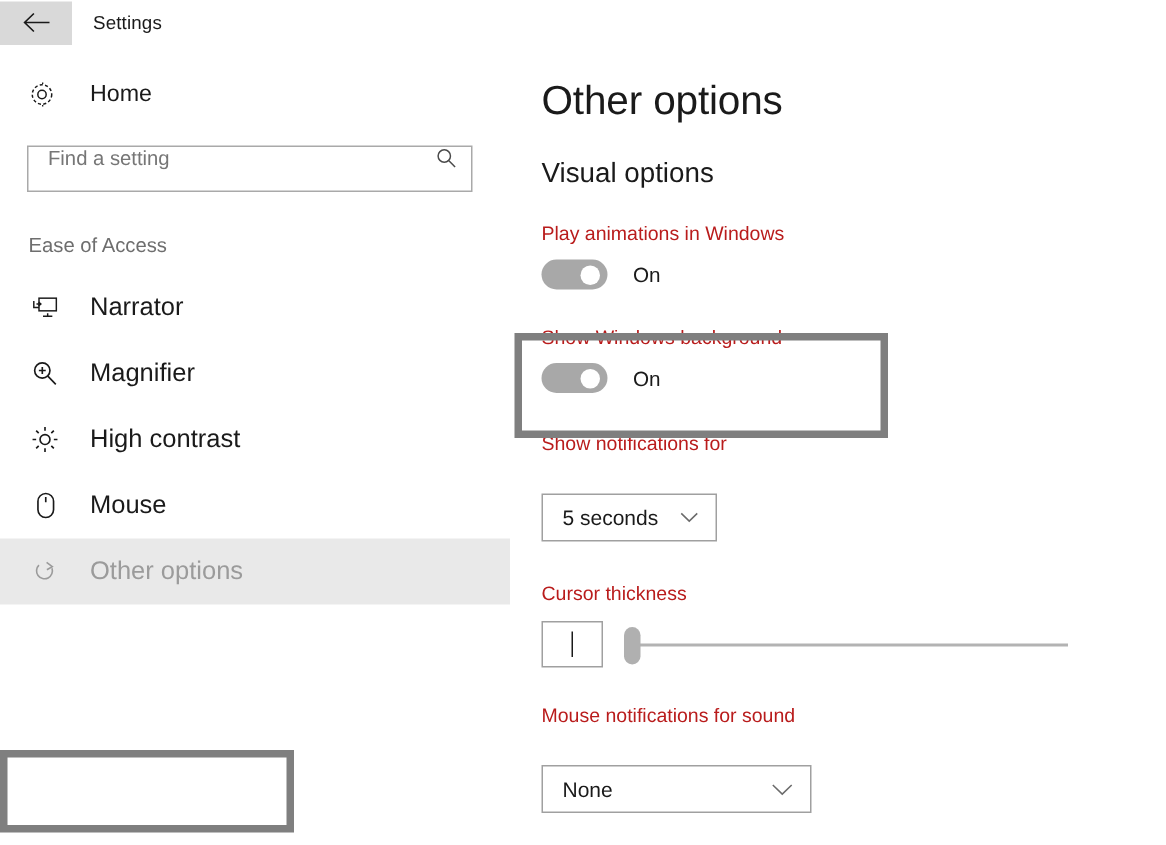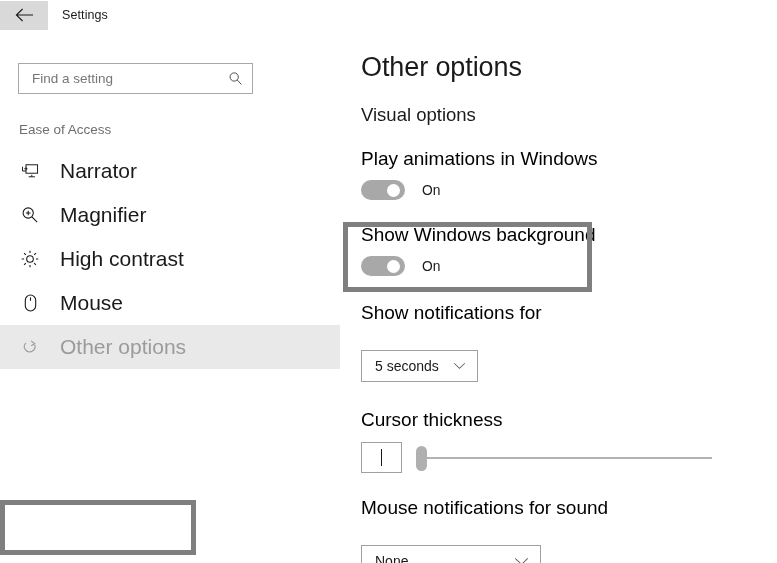--- a/index.html
+++ b/index.html
@@ -72,26 +72,26 @@
   }
 
   .home-label {
     margin-left: 21px;
     font-size: 15.5px;
     color: #1a1a1a;
   }
 
   .search-wrap {
     margin: 17px 0 0 18px;
-    width: 235px;
+    width: 297px;
     height: 31px;
     border: 1px solid #a9a9a9;
     background: #ffffff;
     display: flex;
-    align-items: center;
+    align-items: flex-start;
     padding: 0 9px 0 13px;
     cursor: text;
   }
 
   .search-input {
     flex: 1;
     border: none;
     outline: none;
     font-family: "Liberation Sans", sans-serif;
     font-size: 13.5px;
@@ -124,21 +124,21 @@
   .nav-icon {
     width: 22px;
     display: flex;
     align-items: center;
     justify-content: center;
     flex: 0 0 22px;
   }
 
   .nav-label {
     margin-left: 19px;
-    font-size: 21px;
+    font-size: 17px;
     color: #1a1a1a;
   }
 
   .nav-item.selected .nav-label { color: #9b9b9b; }
 
   
   .main {
     position: absolute;
     top: 0;
     left: 361px;
@@ -154,22 +154,22 @@
   }
 
   .section-title {
     margin-top: 21px;
     font-size: 18.5px;
     font-weight: normal;
     color: #1a1a1a;
   }
 
   .setting-label {
-    font-size: 19px;
-    color: #000000;
+    font-size: 13px;
+    color: #b91c1c;
   }
 
   .setting-block { margin-top: 22px; }
 
   
   .toggle-row {
     display: flex;
     align-items: center;
     margin-top: 10px;
   }
@@ -309,20 +309,32 @@
       <svg width="19" height="14" viewBox="0 0 19 14">
         <path d="M7.6 1 L1.4 7 L7.6 13 M1.4 7 L18 7" fill="none" stroke="#1a1a1a" stroke-width="1.1"></path>
       </svg>
     </span>
   </div>
   <div class="titlebar-title">Settings</div>
 </div>
 
 <div class="sidebar">
 
+  <div class="home-row">
+    <span class="home-icon">
+      <svg width="18" height="18" viewBox="0 0 20 20">
+        <g fill="none" stroke="#1a1a1a" stroke-width="1.1">
+          <circle cx="10" cy="10" r="3.1"></circle>
+          <path d="M10 1.6 L11 1.6 M10 18.4 L11 18.4"></path>
+          <circle cx="10" cy="10" r="7.2" stroke-dasharray="2.3 1.7"></circle>
+        </g>
+      </svg>
+    </span>
+    <span class="home-label">Home</span>
+  </div>
 
   <div class="search-wrap">
     <input class="search-input" type="text" placeholder="Find a setting" style="">
     <span class="search-icon">
       <svg width="15" height="15" viewBox="0 0 16 16">
         <g fill="none" stroke="#4a4a4a" stroke-width="1.05">
           <circle cx="6.6" cy="6.4" r="4.4"></circle>
           <path d="M9.9 9.7 L14.3 14.3"></path>
         </g>
       </svg>

